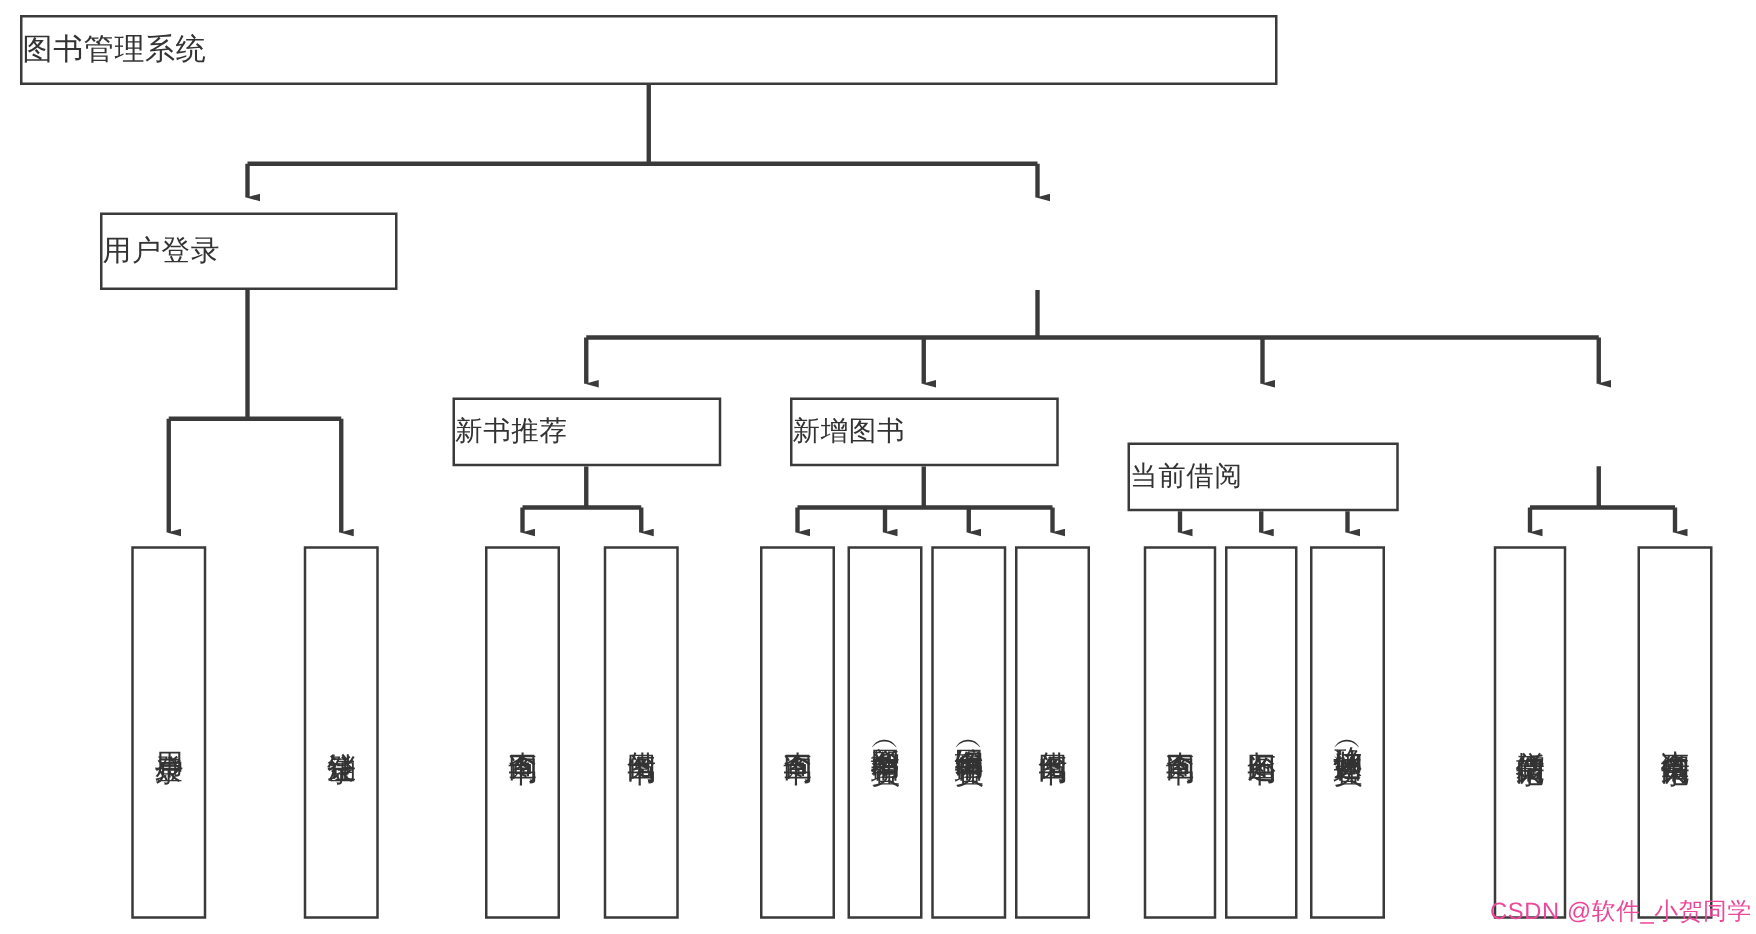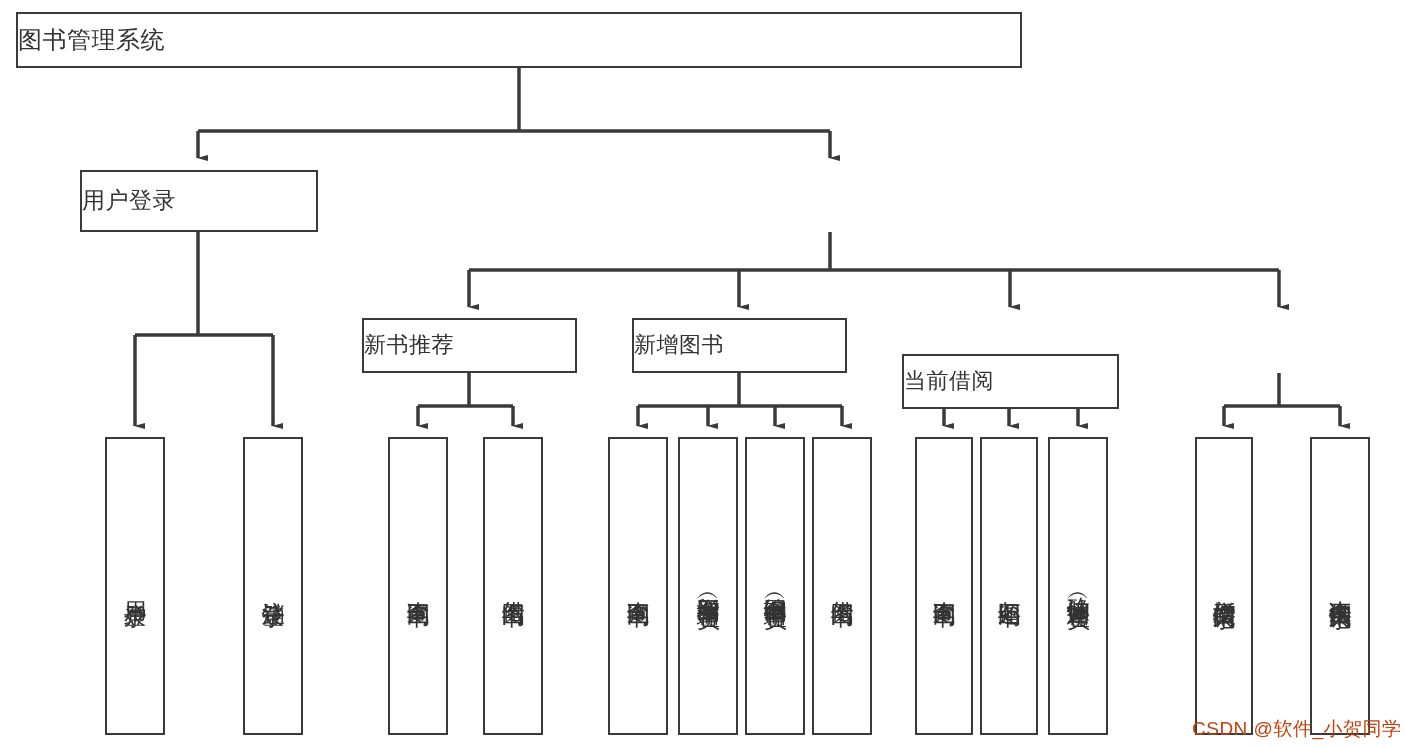--- a/index.html
+++ b/index.html
@@ -54,21 +54,21 @@
     writing-mode: vertical-rl;
     text-orientation: upright;
     font-size: 23px;
     line-height: 1.28;
     letter-spacing: 1.5px;
     white-space: nowrap;
   }
   .watermark {
     position: absolute;
     font-size: 19px;
-    color: #c2410c;
+    color: #ec4899;
     white-space: nowrap;
     letter-spacing: 0.5px;
   }
 </style>
 </head>
 <body>
 
 <div id="canvas">
 
   <svg class="edges" viewBox="0 0 1405 747" xmlns="http://www.w3.org/2000/svg">

